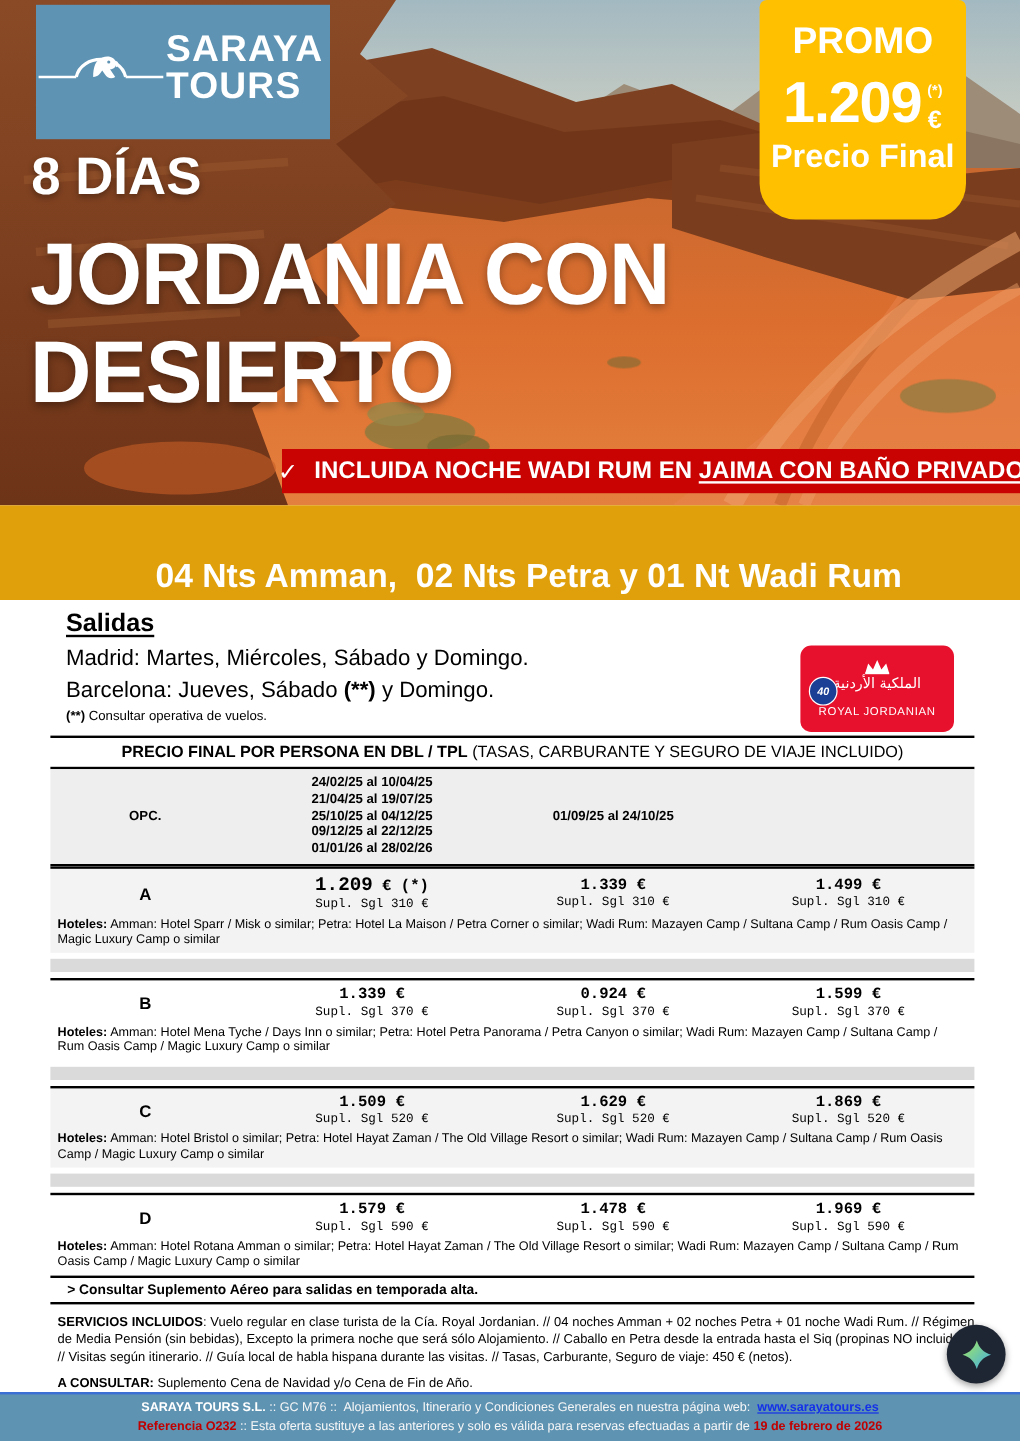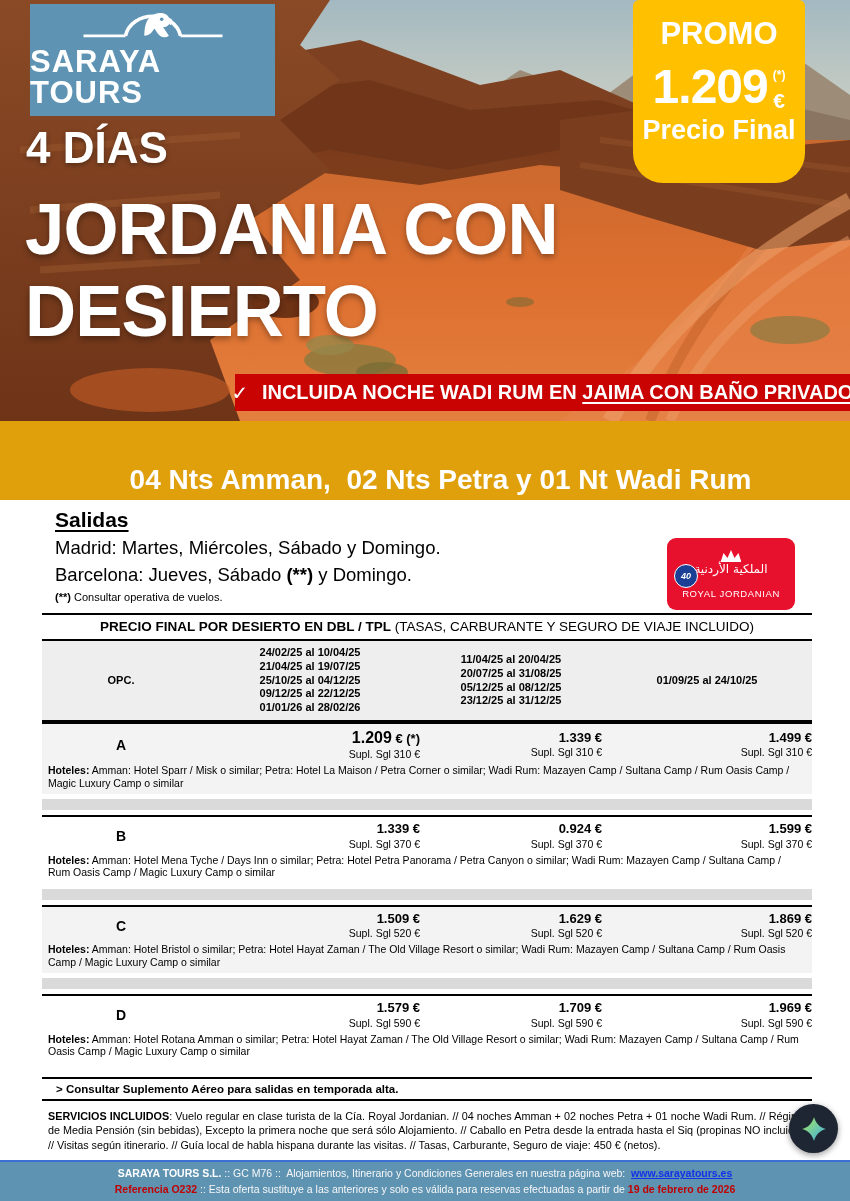--- a/index.html
+++ b/index.html
@@ -9,21 +9,21 @@
     background:#fff; overflow:hidden;
     font-family:"Liberation Sans", sans-serif; color:#000;
   }
 
   
   .hero { position:relative; width:850px; height:421px; overflow:hidden; }
   .hero-svg { position:absolute; inset:0; width:100%; height:100%; display:block; }
 
   .logo-box {
     position:absolute; left:30px; top:4px; width:245px; height:112px;
-    background:#5E93B3; display:flex; flex-direction:column; align-items:center;
+    background:#5E93B3; display:flex; flex-direction:row; align-items:center;
     justify-content:flex-end; padding-bottom:8px;
   }
   .logo-emblem { width:200px; height:58px; }
   .logo-text {
     color:#fff; font-size:31px; font-weight:700; letter-spacing:1px; line-height:1;
   }
 
   .promo-box {
     position:absolute; right:45px; top:0; width:172px; height:183px;
     background:#FFC000; border-radius:6px 6px 30px 30px;
@@ -96,30 +96,30 @@
     display:grid; grid-template-columns:158px 220px 182px 210px;
     background:#EFEEEE; border-bottom:2px solid #000; padding:5px 0 5px 0;
     align-items:center;
   }
   .pt-header .cell { text-align:center; font-size:11px; font-weight:700; line-height:1.25; }
   .pt-opc { font-size:12px; font-weight:700; }
   .pt-block { border-top:2px solid #000; padding:4px 0 3px 0; }
   .pt-block.gray { background:#F4F3F3; }
   .pt-prices { display:grid; grid-template-columns:158px 220px 182px 210px; align-items:center; }
   .pt-letter { text-align:center; font-size:14px; font-weight:700; }
-  .pt-pcell { text-align:right; line-height:1.25; }
+  .pt-pcell { text-align:center; line-height:1.25;font-family:Liberation Mono, monospace; }
   .pt-main { font-size:13px; font-weight:600; }
   .pt-main .big { font-size:16px; font-weight:800; }
   .pt-supl { font-size:10.5px; font-weight:400; }
   .pt-hotels { font-size:10.5px; line-height:1.2; padding:3px 6px 2px 6px; }
   .pt-hotels b { font-weight:700; }
   .pt-sep { height:11px; background:#DBDADA; margin:5px 0; }
   .pt-note {
     border-top:2px solid #000; border-bottom:2px solid #000;
-    font-size:11.5px; font-weight:700; padding:4px 0 4px 14px; margin-top:14px;
+    font-size:11.5px; font-weight:700; padding:4px 0 4px 14px; margin-top:0;
   }
 
   
   .legal { margin:8px 38px 0 48px; }
   .legal p { font-size:10.8px; line-height:1.33; margin-bottom:8px; text-align:justify; }
   .legal p b { font-weight:700; }
 
   
   .footer {
     position:absolute; left:0; bottom:0; width:850px; height:41px;
@@ -204,21 +204,21 @@
       <div class="promo-price-row">
         <span class="promo-price">1.209</span>
         <span class="promo-cur-stack">
           <span class="promo-ast">(*)</span>
           <span class="promo-cur">€</span>
         </span>
       </div>
       <div class="promo-final">Precio Final</div>
     </div>
 
-    <div class="hero-days">4 DÍAS</div>
+    <div class="hero-days">8 DÍAS</div>
     <div class="hero-title">
       <span>JORDANIA CON</span><br>
       <span>DESIERTO</span>
     </div>
 
     <div class="ribbon">
       <span class="check">✓</span><span> INCLUIDA NOCHE WADI RUM EN </span><span class="und">JAIMA CON BAÑO PRIVADO</span>
     </div>
   </div>
 
@@ -238,37 +238,31 @@
         <path d="M1,12 L3.5,4 L7.5,9 L11,1 L14.5,9 L18.5,4 L21,12 Z" fill="#fff"></path>
         <rect x="1" y="11.4" width="20" height="1.6" fill="#fff"></rect>
       </svg>
       <div class="rj-arabic">الملكية الأردنية</div>
       <div class="rj-name">ROYAL JORDANIAN</div>
       <div class="rj-badge">40</div>
     </div>
   </div>
 
   <div class="ptable">
-    <div class="pt-title"><b>PRECIO FINAL POR DESIERTO EN DBL / TPL</b><span> (TASAS, CARBURANTE Y SEGURO DE VIAJE INCLUIDO)</span></div>
+    <div class="pt-title"><b>PRECIO FINAL POR PERSONA EN DBL / TPL</b><span> (TASAS, CARBURANTE Y SEGURO DE VIAJE INCLUIDO)</span></div>
 
     <div class="pt-header">
       <div class="cell pt-opc">OPC.</div>
       <div class="cell">
         <span>24/02/25 al 10/04/25</span><br>
         <span>21/04/25 al 19/07/25</span><br>
         <span>25/10/25 al 04/12/25</span><br>
         <span>09/12/25 al 22/12/25</span><br>
         <span>01/01/26 al 28/02/26</span>
       </div>
-      <div class="cell">
-        <span>11/04/25 al 20/04/25</span><br>
-        <span>20/07/25 al 31/08/25</span><br>
-        <span>05/12/25 al 08/12/25</span><br>
-        <span>23/12/25 al 31/12/25</span>
-      </div>
       <div class="cell">01/09/25 al 24/10/25</div>
     </div>
 
     <div class="pt-block gray">
       <div class="pt-prices">
         <div class="pt-letter">A</div>
         <div class="pt-pcell">
           <div class="pt-main"><span class="big">1.209</span><span> € (*)</span></div>
           <div class="pt-supl">Supl. Sgl 310 €</div>
         </div>
@@ -329,21 +323,21 @@
     <div class="pt-sep"></div>
 
     <div class="pt-block">
       <div class="pt-prices">
         <div class="pt-letter">D</div>
         <div class="pt-pcell">
           <div class="pt-main">1.579 €</div>
           <div class="pt-supl">Supl. Sgl 590 €</div>
         </div>
         <div class="pt-pcell">
-          <div class="pt-main">1.709 €</div>
+          <div class="pt-main">1.478 €</div>
           <div class="pt-supl">Supl. Sgl 590 €</div>
         </div>
         <div class="pt-pcell">
           <div class="pt-main">1.969 €</div>
           <div class="pt-supl">Supl. Sgl 590 €</div>
         </div>
       </div>
       <div class="pt-hotels"><b>Hoteles:</b><span> Amman: Hotel Rotana Amman o similar; Petra: Hotel Hayat Zaman / The Old Village Resort o similar; Wadi Rum: Mazayen Camp / Sultana Camp / Rum Oasis Camp / Magic Luxury Camp o similar</span></div>
     </div>
 

